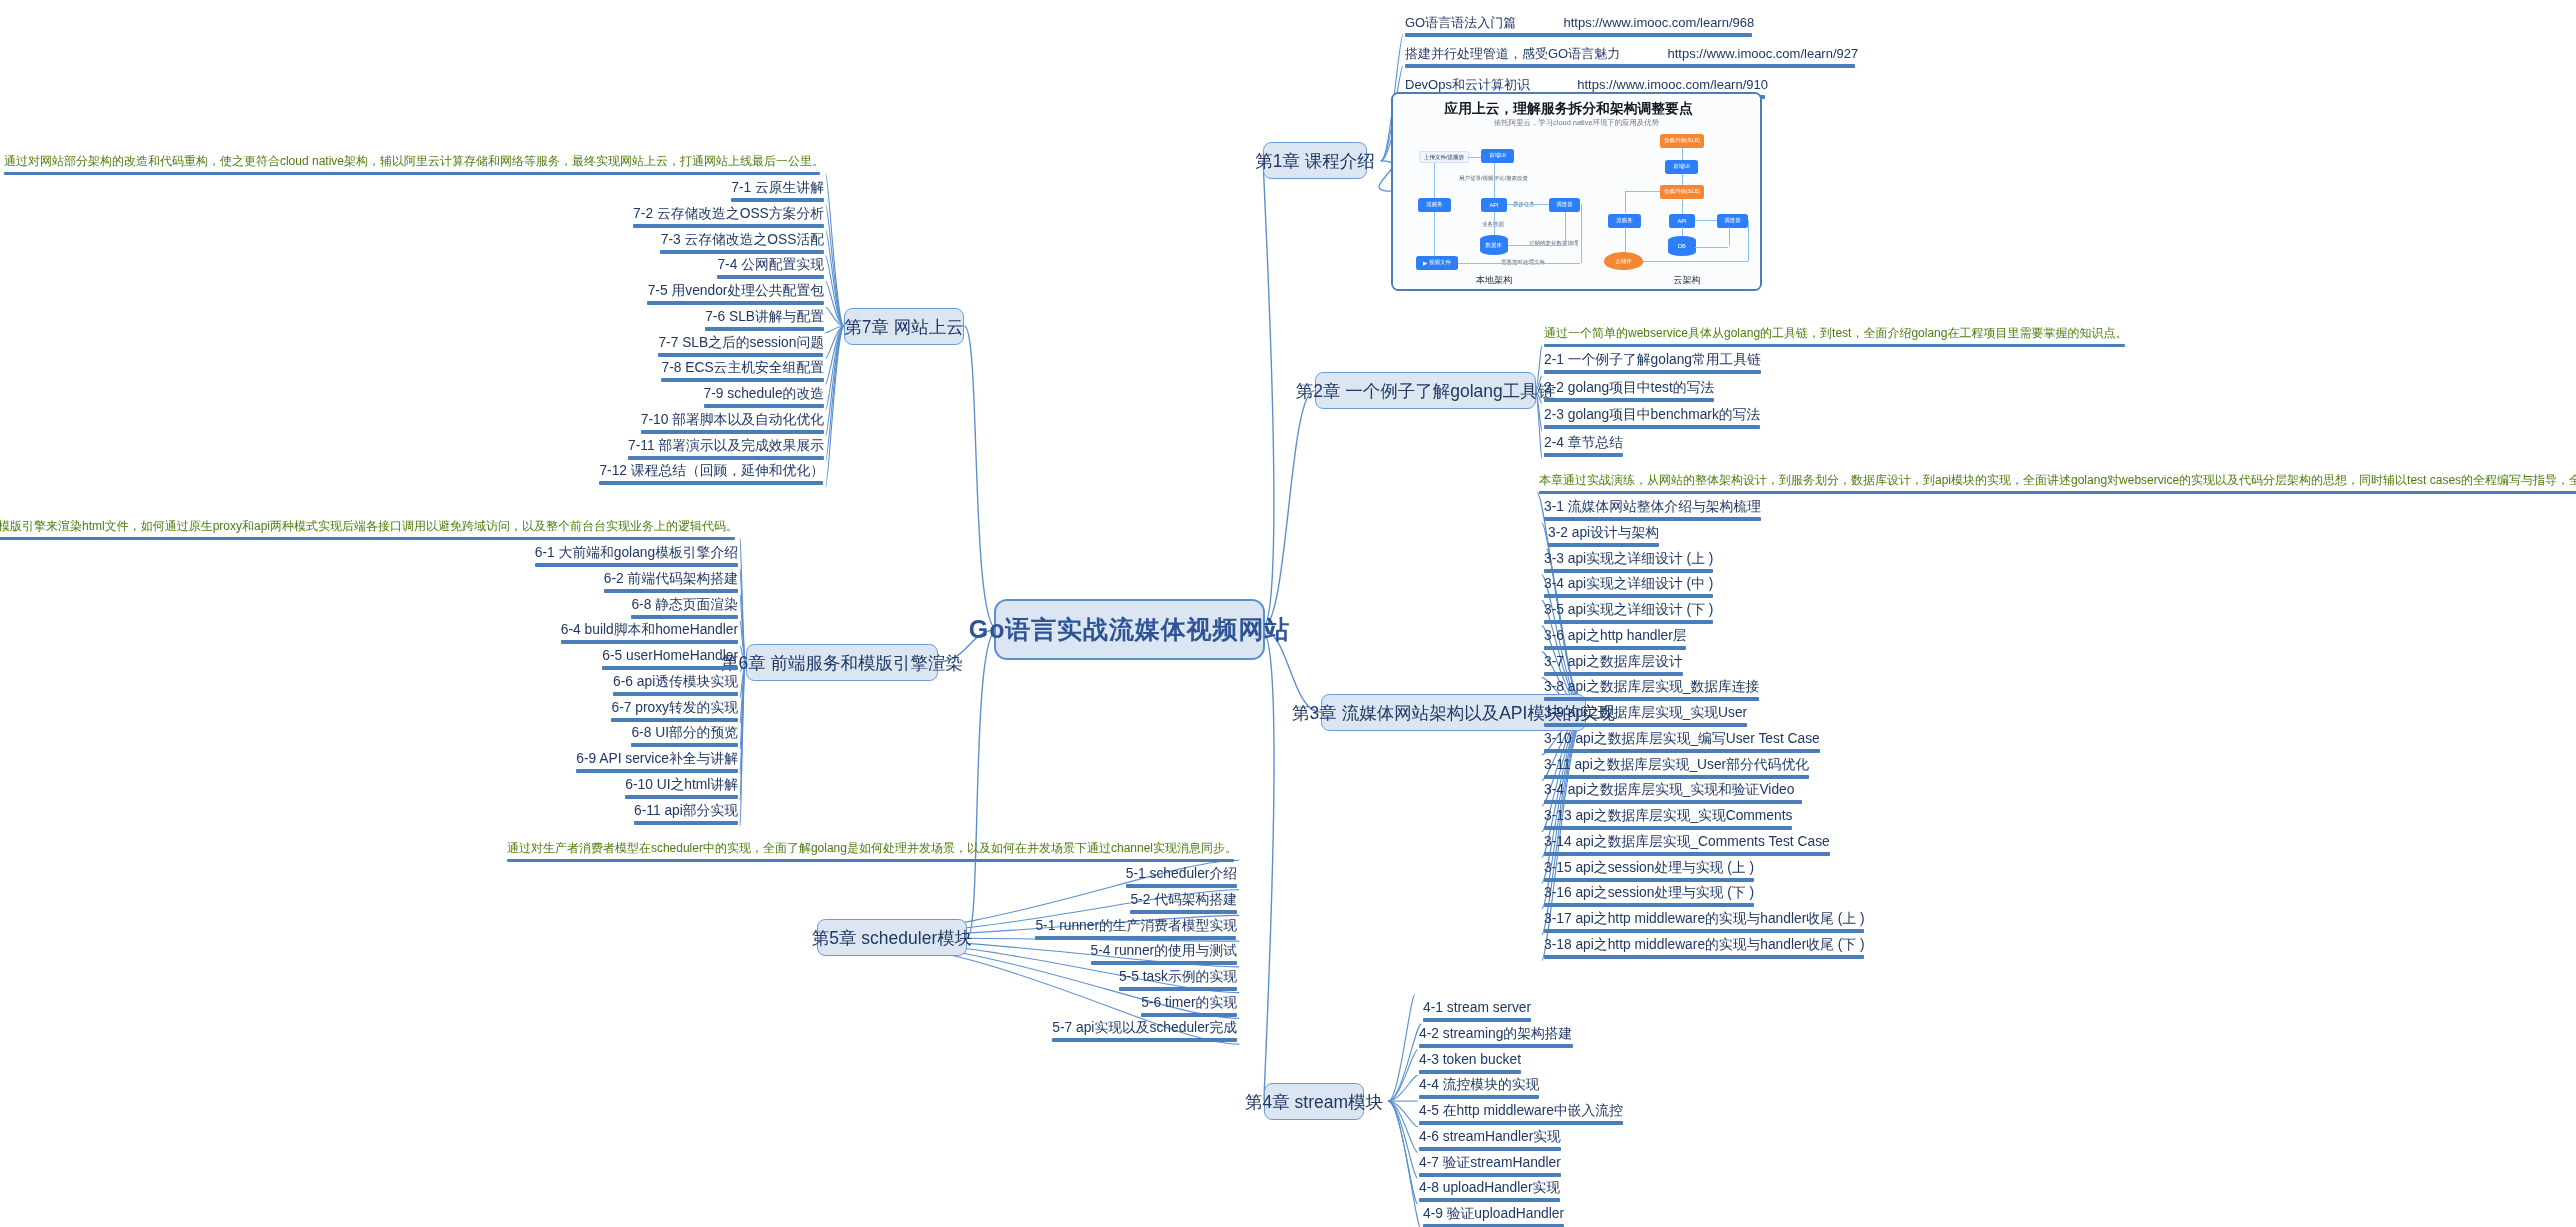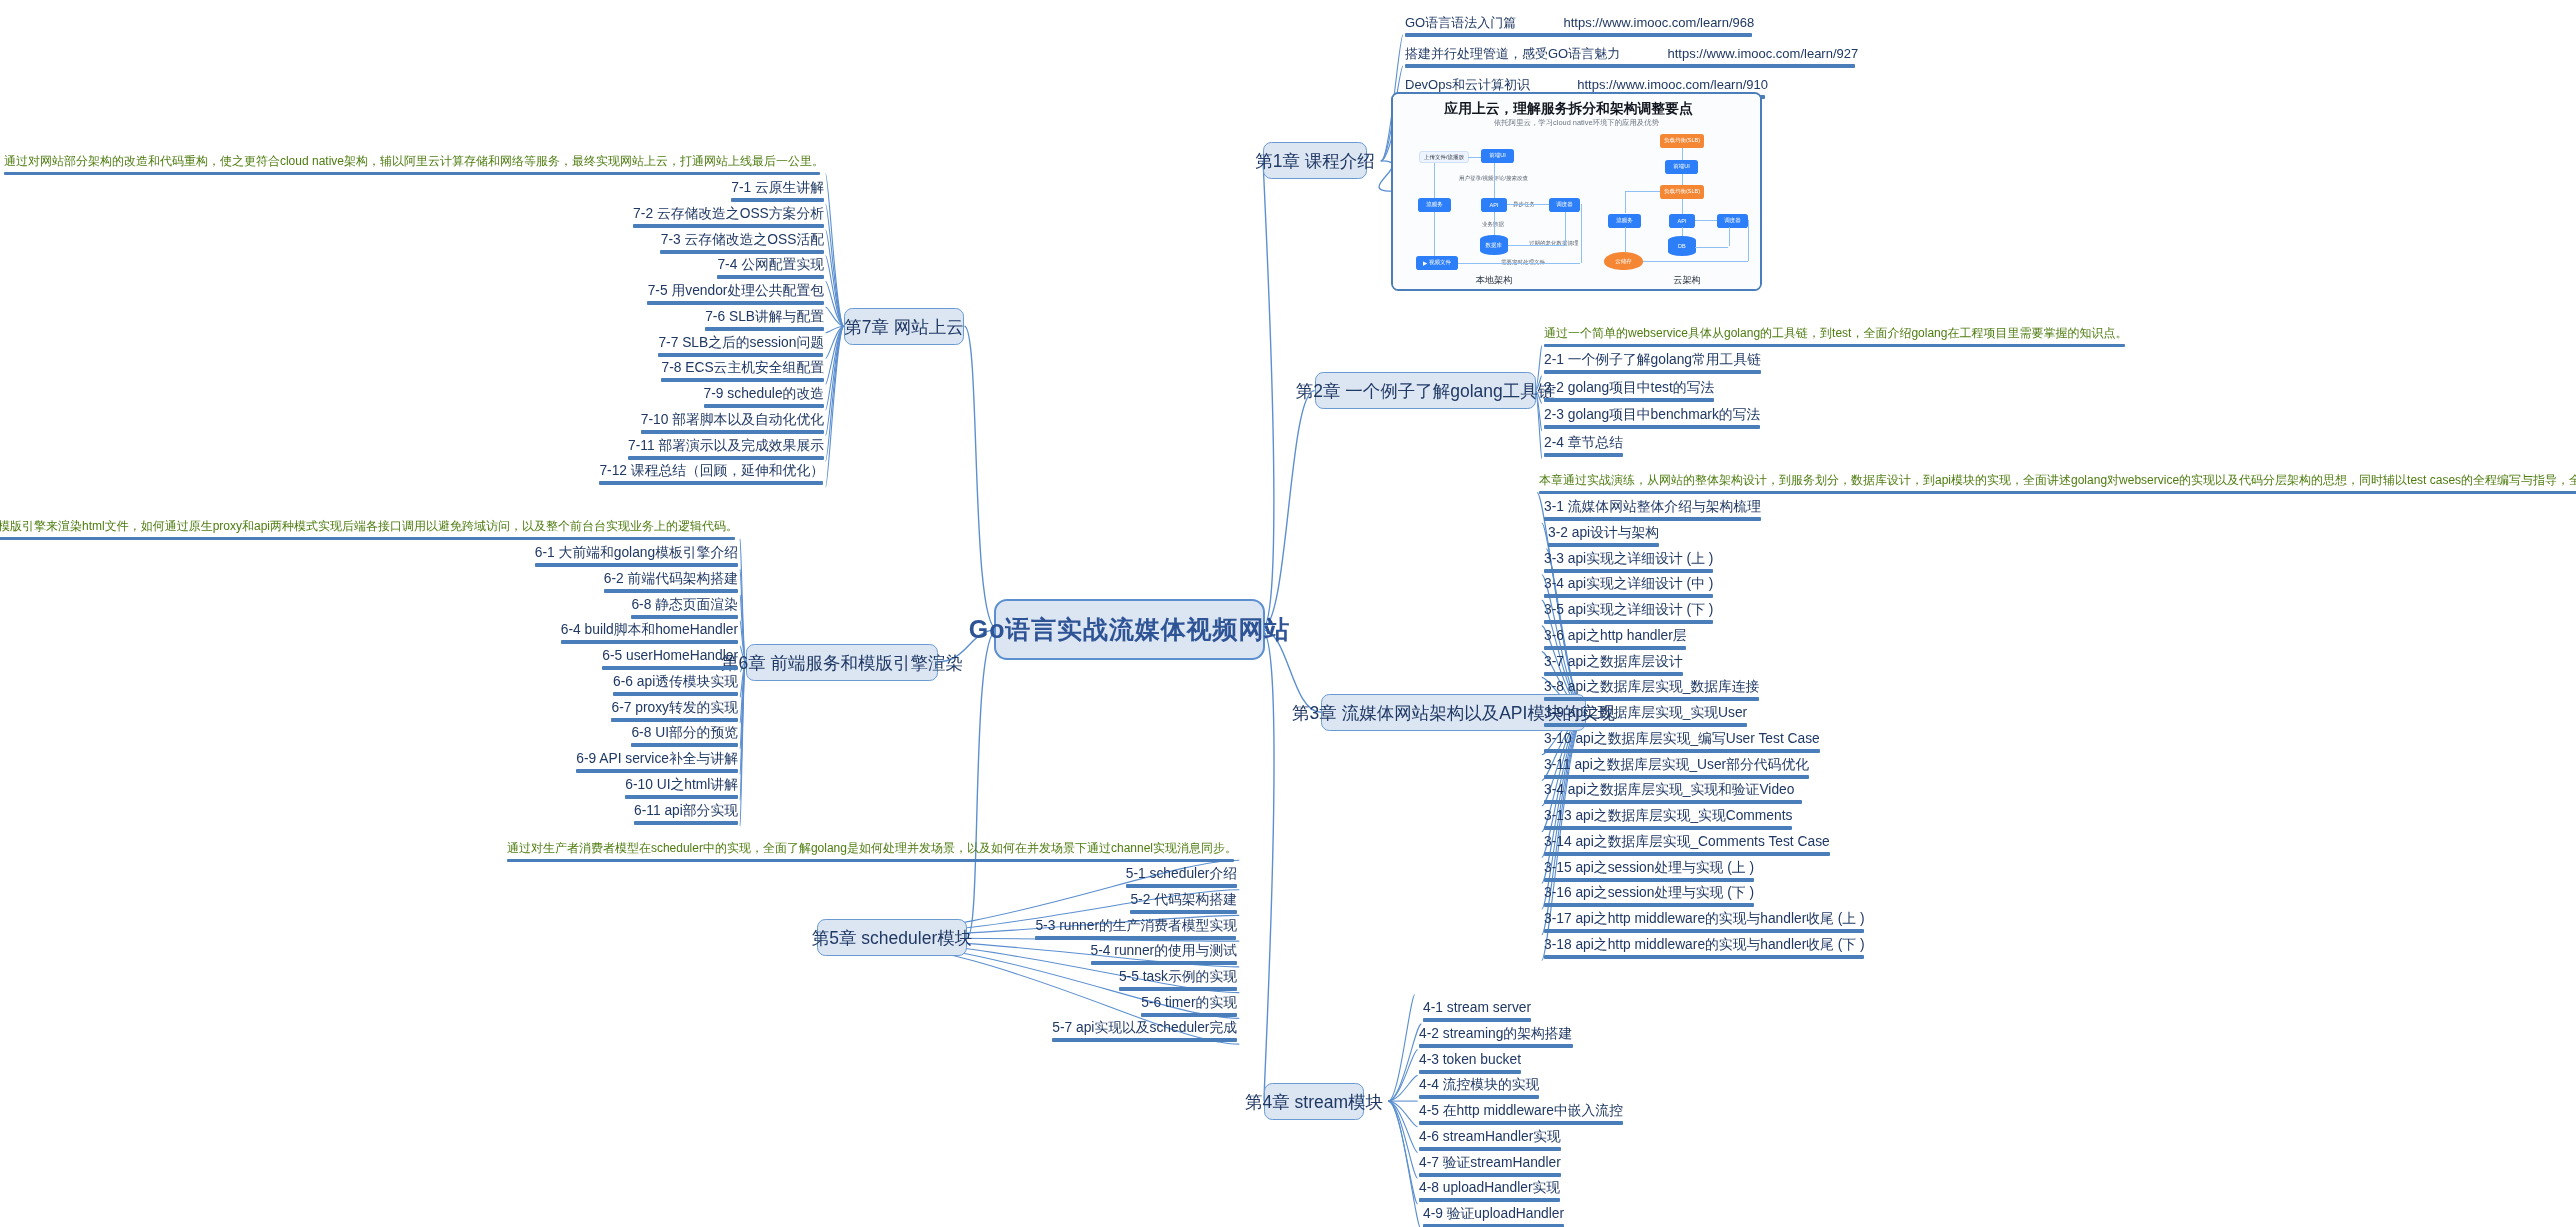--- a/index.html
+++ b/index.html
@@ -445,21 +445,21 @@
     <span class="ul" style="width: 727px;"></span>
   </div>
 
   <div class="leaf left" style="right:1339px;top:866px;">
     <span>5-1 scheduler介绍</span><span class="ul" style="width: 111px;"></span>
   </div>
   <div class="leaf left" style="right:1339px;top:892px;">
     <span>5-2 代码架构搭建</span><span class="ul" style="width: 107px;"></span>
   </div>
   <div class="leaf left" style="right:1339px;top:918px;">
-    <span>5-3 runner的生产消费者模型实现</span><span class="ul" style="width: 201px;"></span>
+    <span>5-1 runner的生产消费者模型实现</span><span class="ul" style="width: 201px;"></span>
   </div>
   <div class="leaf left" style="right:1339px;top:943px;">
     <span>5-4 runner的使用与测试</span><span class="ul" style="width: 146px;"></span>
   </div>
   <div class="leaf left" style="right:1339px;top:969px;">
     <span>5-5 task示例的实现</span><span class="ul" style="width: 118px;"></span>
   </div>
   <div class="leaf left" style="right:1339px;top:995px;">
     <span>5-6 timer的实现</span><span class="ul" style="width: 96px;"></span>
   </div>

